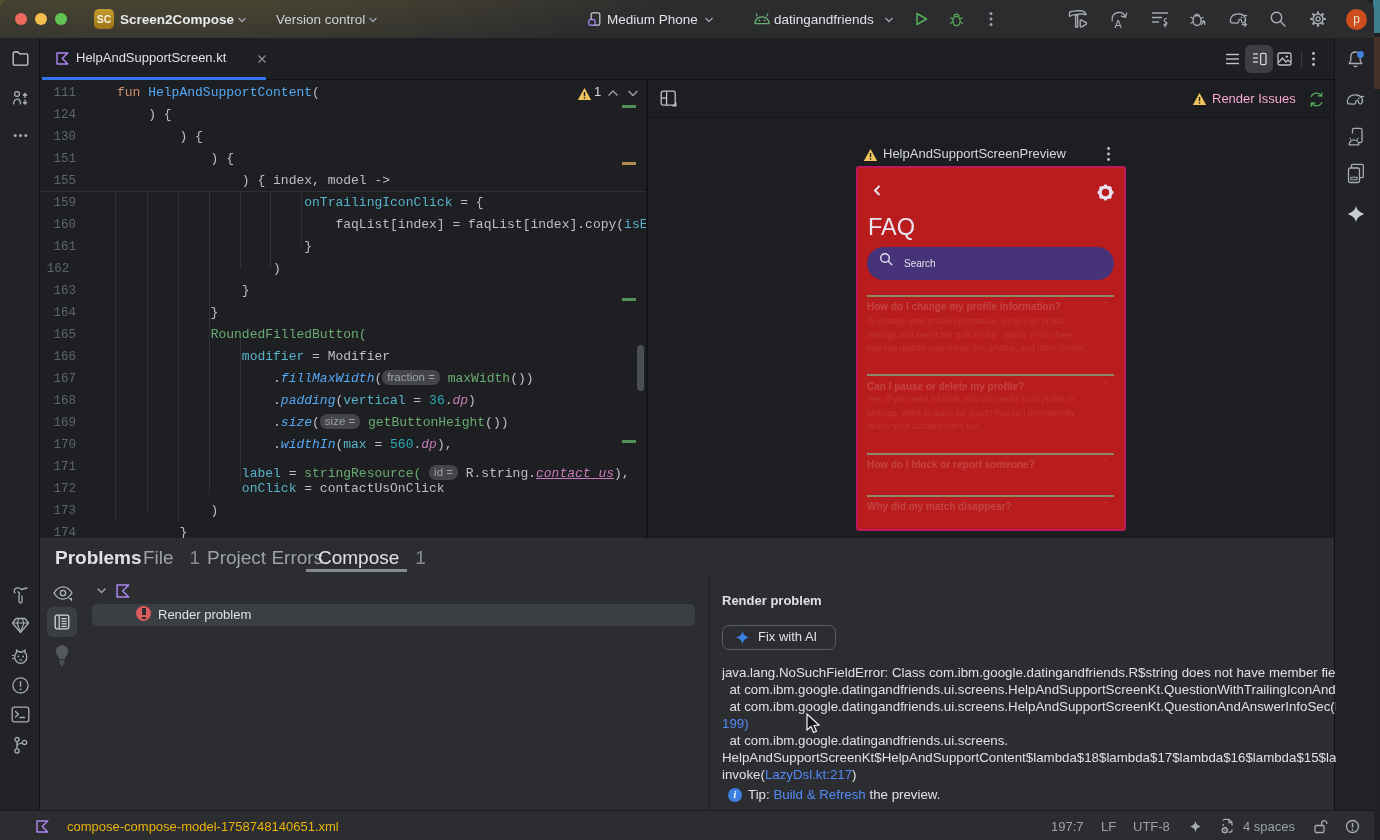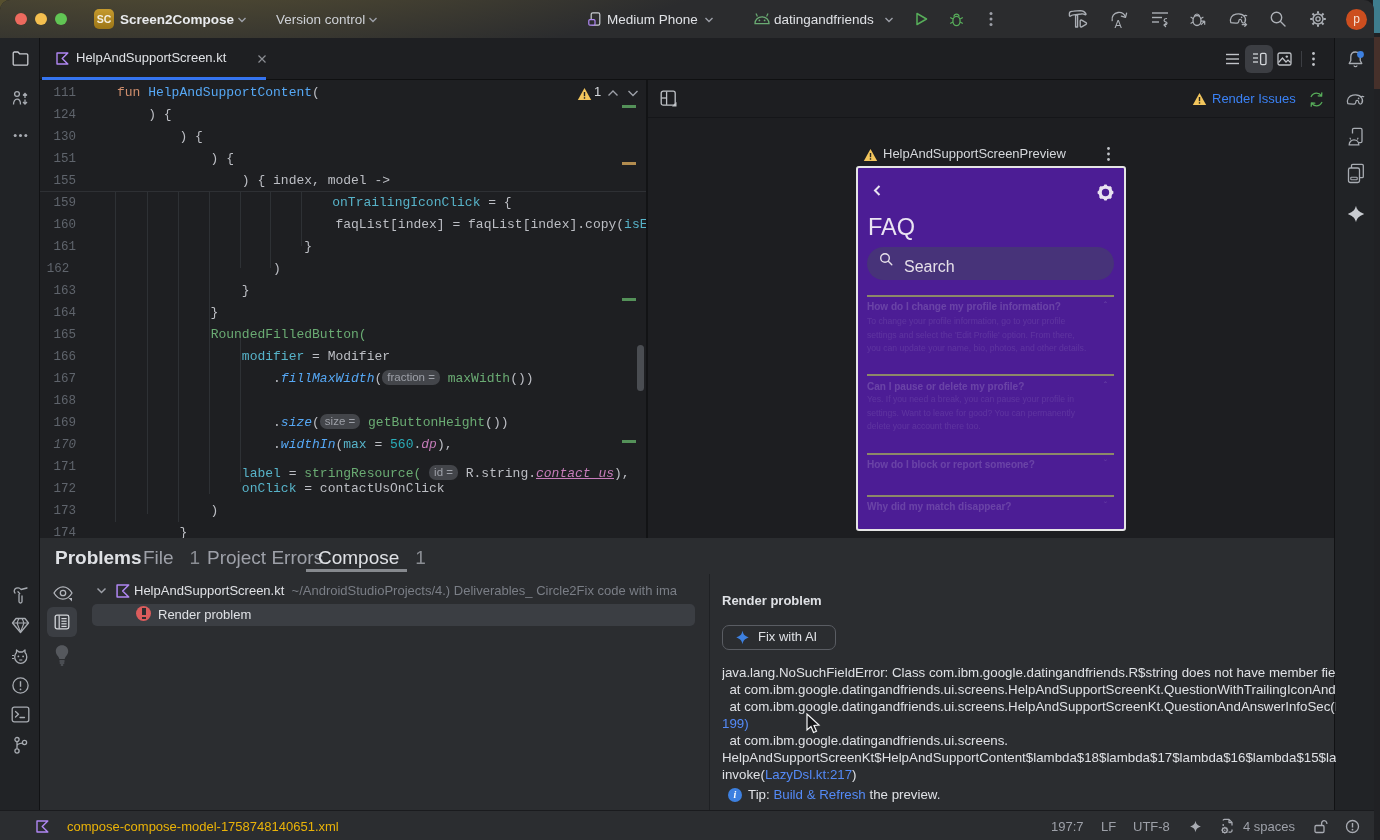--- a/index.html
+++ b/index.html
@@ -44,22 +44,22 @@
   .chip { display:inline-block; background:#43454a; color:#9da0a8; font-family:"Liberation Sans", sans-serif;
           font-size:11.5px; border-radius:7px; padding:0 5px; height:15px; line-height:15px; vertical-align:1px; }
   .iguide { position:absolute; width:1px; background:#2e3135; }
 
   
   #preview { position:absolute; left:648px; top:80px; width:686px; height:458px; background:#1d1e21; }
   #pv-toolbar { position:absolute; left:0; top:0; width:686px; height:38px; border-bottom:1px solid #151619; }
   #divider { position:absolute; left:646px; top:80px; width:2px; height:458px; background:#121315; }
 
   
-  #phone { position:absolute; left:856px; top:166px; width:270px; height:365px; background:#4c1d95;
-           border:2px solid #e5e5e5; border-radius:3px; }
+  #phone { position:absolute; left:856px; top:166px; width:270px; height:365px; background:#b91c1c;
+           border:2px solid #be185d; border-radius:3px; }
 
   
   #bottom { position:absolute; left:40px; top:538px; width:1294px; height:272px; background:#2b2d30; }
   #bottom .tab { position:absolute; top:9px; font-size:19px; color:#9da0a8; white-space:nowrap; }
   #bp-vsep { position:absolute; left:669px; top:36px; width:1px; height:236px; background:#1f2124; }
 
   
   #statusbar { position:absolute; left:0; top:810px; width:1374px; height:30px; background:#2b2d30; border-top:1px solid #1a1b1e; }
   #statusbar span { position:absolute; top:8px; font-size:13px; color:#9da0a8; white-space:nowrap; }
 </style>
@@ -296,21 +296,21 @@
     <div class="lnum" style="top:138px;">160</div>
     <div class="lnum" style="top:160px;">161</div>
     <div class="lnum" style="top:182px;text-align:center;">162</div>
     <div class="lnum" style="top:204px;">163</div>
     <div class="lnum" style="top:226px;">164</div>
     <div class="lnum" style="top:248px;">165</div>
     <div class="lnum" style="top:270px;">166</div>
     <div class="lnum" style="top:292px;">167</div>
     <div class="lnum" style="top:314px;">168</div>
     <div class="lnum" style="top:336px;">169</div>
-    <div class="lnum" style="top:358px;font-style:italic;">170</div>
+    <div class="lnum" style="top:358px;">170</div>
     <div class="lnum" style="top:380px;">171</div>
     <div class="lnum" style="top:402px;">172</div>
     <div class="lnum" style="top:424px;">173</div>
     <div class="lnum" style="top:446px;">174</div>
 
     <div class="iguide" style="left:75px; top:112px; height:330px;"></div>
     <div class="iguide" style="left:107px; top:112px; height:322px;"></div>
     <div class="iguide" style="left:138px; top:112px; height:330px;"></div>
     <div class="iguide" style="left:169px; top:112px; height:302px;"></div>
     <div class="iguide" style="left:200px; top:256px; height:146px;"></div>
@@ -318,29 +318,30 @@
     <div class="iguide" style="left:230px; top:112px; height:76px;"></div>
     <div class="iguide" style="left:261px; top:112px; height:54px;"></div>
 
     <div class="abs" style="left:0; top:111px; width:606px; height:1px; background:#2e3034;"></div>
 
     <div class="codeline" style="left:77px; top:4px;"><span class="kw">fun</span> <span class="fn">HelpAndSupportContent</span>(</div>
     <div class="codeline" style="left:77px; top:26px;">    ) {</div>
     <div class="codeline" style="left:77px; top:48px;">        ) {</div>
     <div class="codeline" style="left:77px; top:70px;">            ) {</div>
     <div class="codeline" style="left:77px; top:92px;">                ) { index, model -&gt;</div>
-    <div class="codeline" style="left:77px; top:114px;padding-left:28px;">                        <span class="cyan">onTrailingIconClick</span> = {</div>
+    <div class="codeline" style="left:77px; top:114px;">                        <span class="cyan">onTrailingIconClick</span> = {</div>
     <div class="codeline" style="left:77px; top:136px;">                            faqList[index] = faqList[index].copy(<span class="cyan">isEx</span></div>
     <div class="codeline" style="left:77px; top:158px;">                        }</div>
     <div class="codeline" style="left:77px; top:180px;">                    )</div>
     <div class="codeline" style="left:77px; top:202px;">                }</div>
     <div class="codeline" style="left:77px; top:224px;">            }</div>
     <div class="codeline" style="left:77px; top:246px;">            <span class="grn">RoundedFilledButton(</span></div>
     <div class="codeline" style="left:77px; top:268px;">                <span class="cyan">modifier</span> = Modifier</div>
     <div class="codeline" style="left:77px; top:290px;">                    .<span class="ext">fillMaxWidth</span>(<span class="chip">fraction =</span> <span class="grn">maxWidth</span>())</div>
+    <div class="codeline" style="left:77px; top:312px;">                    .<span class="ext">padding</span>(<span class="cyan">vertical</span> = <span class="num">36</span>.<span class="mag">dp</span>)</div>
     <div class="codeline" style="left:77px; top:334px;">                    .<span class="ext">size</span>(<span class="chip">size =</span> <span class="grn">getButtonHeight</span>())</div>
     <div class="codeline" style="left:77px; top:356px;">                    .<span class="ext">widthIn</span>(<span class="cyan">max</span> = <span class="num">560</span>.<span class="mag">dp</span>),</div>
     <div class="codeline" style="left:77px; top:385px;"><span></span>                <span class="cyan">label</span> = <span class="grn">stringResource(</span> <span class="chip">id =</span> R.string.<span class="mag" style="text-decoration:underline;">contact_us</span>),</div>
     <div class="codeline" style="left:77px; top:400px;">                <span class="cyan">onClick</span> = contactUsOnClick</div>
     <div class="codeline" style="left:77px; top:422px;">            )</div>
     <div class="codeline" style="left:77px; top:444px;">        }</div>
 
     <svg class="abs" style="left:537px; top:7px;" width="15" height="14" viewBox="0 0 15 14">
       <path d="M7.5 1 L14.2 13 L0.8 13 Z" fill="#f2c55c"></path>
       <rect x="6.8" y="5" width="1.4" height="4.2" fill="#1e1f22"></rect>
@@ -368,21 +369,21 @@
         <rect x="1.2" y="1.2" width="14" height="14" rx="2" fill="none" stroke="#c0c3c8" stroke-width="1.3"></rect>
         <line x1="6.6" y1="1.6" x2="6.6" y2="14.8" stroke="#c0c3c8" stroke-width="1.3"></line>
         <line x1="1.6" y1="8" x2="6.4" y2="8" stroke="#c0c3c8" stroke-width="1.3"></line>
         <path d="M12 16.5 L16.5 16.5 L16.5 12 Z" fill="#c0c3c8"></path>
       </svg>
       <svg class="abs" style="left:544px; top:12px;" width="15" height="14" viewBox="0 0 15 14">
         <path d="M7.5 1 L14.2 13 L0.8 13 Z" fill="#f2c55c"></path>
         <rect x="6.8" y="5" width="1.4" height="4.2" fill="#26261e"></rect>
         <rect x="6.8" y="10.2" width="1.4" height="1.5" fill="#26261e"></rect>
       </svg>
-      <div class="abs" style="left:564px; top:11px; font-size:13px; color:#3b82f6;">Render Issues</div>
+      <div class="abs" style="left:564px; top:11px; font-size:13px; color:#f9a8d4;">Render Issues</div>
       <svg class="abs" style="left:660px; top:11px;" width="17" height="17" viewBox="0 0 17 17">
         <path d="M3.2 5.5 C4.3 3.4 6.3 2.2 8.5 2.2 C10.5 2.2 12.3 3.2 13.4 4.8 M13.8 1.8 L13.6 5.2 L10.2 4.9" fill="none" stroke="#57ad5a" stroke-width="1.3" stroke-linecap="round" stroke-linejoin="round"></path>
         <path d="M13.8 11.5 C12.7 13.6 10.7 14.8 8.5 14.8 C6.5 14.8 4.7 13.8 3.6 12.2 M3.2 15.2 L3.4 11.8 L6.8 12.1" fill="none" stroke="#57ad5a" stroke-width="1.3" stroke-linecap="round" stroke-linejoin="round"></path>
       </svg>
     </div>
 
     <svg class="abs" style="left:215px; top:68px;" width="15" height="14" viewBox="0 0 15 14">
       <path d="M7.5 1 L14.2 13 L0.8 13 Z" fill="#f2c55c"></path>
       <rect x="6.8" y="5" width="1.4" height="4.2" fill="#26261e"></rect>
       <rect x="6.8" y="10.2" width="1.4" height="1.5" fill="#26261e"></rect>
@@ -426,21 +427,21 @@
             <rect x="7" y="0.6" width="3" height="3.4" rx="0.7"></rect>
           </g>
       </g>
     </svg>
     <div class="abs" style="left:10px; top:46px; font-size:23.5px; color:#eae4f2;">FAQ</div>
     <div class="abs" style="left:9px; top:79px; width:247px; height:33px; border-radius:17px; background:#473379;"></div>
     <svg class="abs" style="left:21px; top:84px;" width="14" height="14" viewBox="0 0 14 14">
       <circle cx="6" cy="6" r="4.3" fill="none" stroke="#e6e0e9" stroke-width="1.4"></circle>
       <line x1="9.3" y1="9.3" x2="12.8" y2="12.8" stroke="#e6e0e9" stroke-width="1.4" stroke-linecap="round"></line>
     </svg>
-    <div class="abs" style="left:46px; top:90px; font-size:16px; color:#e6e0e9;">Search</div>
+    <div class="abs" style="left:46px; top:90px; font-size:10px; color:#e6e0e9;">Search</div>
 
     <div class="abs" style="left:9px; top:127px; width:247px; height:1.5px; background:#8c8968;"></div>
     <div class="abs" style="left:9px; top:133px; width:247px; font-size:10px; font-weight:bold; color:rgba(255,255,255,0.17); white-space:nowrap;">How do I change my profile information?</div>
     <div class="abs" style="left:246px; top:132px; font-size:9px; color:rgba(255,255,255,0.17);">ˆ</div>
     <div class="abs" style="left:9px; top:147px; width:250px; font-size:8.6px; line-height:13.5px; color:rgba(255,255,255,0.10); white-space:nowrap;">To change your profile information, go to your profile<br>settings and select the 'Edit Profile' option. From there,<br>you can update your name, bio, photos, and other details.</div>
     <div class="abs" style="left:9px; top:206px; width:247px; height:1.5px; background:#8c8968;"></div>
     <div class="abs" style="left:9px; top:213px; width:247px; font-size:10px; font-weight:bold; color:rgba(255,255,255,0.17); white-space:nowrap;">Can I pause or delete my profile?</div>
     <div class="abs" style="left:246px; top:212px; font-size:9px; color:rgba(255,255,255,0.17);">ˆ</div>
     <div class="abs" style="left:9px; top:225px; width:250px; font-size:8.6px; line-height:13.5px; color:rgba(255,255,255,0.10); white-space:nowrap;">Yes. If you need a break, you can pause your profile in<br>settings. Want to leave for good? You can permanently<br>delete your account there too.</div>
     <div class="abs" style="left:9px; top:285px; width:247px; height:1.5px; background:#8c8968;"></div>
@@ -475,21 +476,20 @@
       <path d="M8 1.2 C11.6 1.2 14.2 3.8 14.2 7.2 C14.2 9.4 13.2 10.8 12 12.2 C11.2 13.2 10.8 14 10.7 15 L5.3 15 C5.2 14 4.8 13.2 4 12.2 C2.8 10.8 1.8 9.4 1.8 7.2 C1.8 3.8 4.4 1.2 8 1.2 Z" fill="#55585d"></path>
       <path d="M5.5 17 L10.5 17 M5.7 19 L10.3 19 M6.8 21 L9.2 21" stroke="#55585d" stroke-width="1.4"></path>
     </svg>
 
     <svg class="abs" style="left:56px; top:49px;" width="11" height="8" viewBox="0 0 11 8">
         <path d="M1.5 1.5 L5.5 5.5 L9.5 1.5" stroke="#9da0a8" stroke-width="1.5" fill="none"></path>
       </svg>
     <svg class="abs" style="left:76px; top:46px;" width="14" height="14" viewBox="0 0 13 13">
       <path d="M1 1 L11.8 1 L6.2 6.5 L11.8 12 L1 12 Z" fill="none" stroke="#b087f2" stroke-width="1.4" stroke-linejoin="round"></path>
     </svg>
-    <div class="abs" style="left:94px; top:45px; font-size:13px; color:#dfe1e5; white-space:nowrap;">HelpAndSupportScreen.kt&nbsp; <span style="color:#7a7e86;">~/AndroidStudioProjects/4.) Deliverables_ Circle2Fix code with ima</span></div>
     <div class="abs" style="left:52px; top:66px; width:603px; height:22px; background:#3b3e43; border-radius:5px;"></div>
     <div class="abs" style="left:96px; top:68px; width:15px; height:15px; border-radius:50%; background:#db5c5c;"></div>
     <div class="abs" style="left:101.5px; top:70px; width:4px; height:7px; background:#2b2d30;"></div>
     <div class="abs" style="left:101.5px; top:78.5px; width:4px; height:2.5px; background:#2b2d30;"></div>
     <div class="abs" style="left:118px; top:69px; font-size:13px; color:#dfe1e5;">Render problem</div>
     <div id="bp-vsep"></div>
 
     <div class="abs" style="left:682px; top:55px; font-size:13px; font-weight:bold; color:#dfe1e5;">Render problem</div>
     <div class="abs" style="left:682px; top:87px; width:114px; height:25px; border:1px solid #5a5d63; border-radius:7px;"></div>
     <svg class="abs" style="left:695px; top:92px;" width="15" height="15" viewBox="0 0 15 15">

